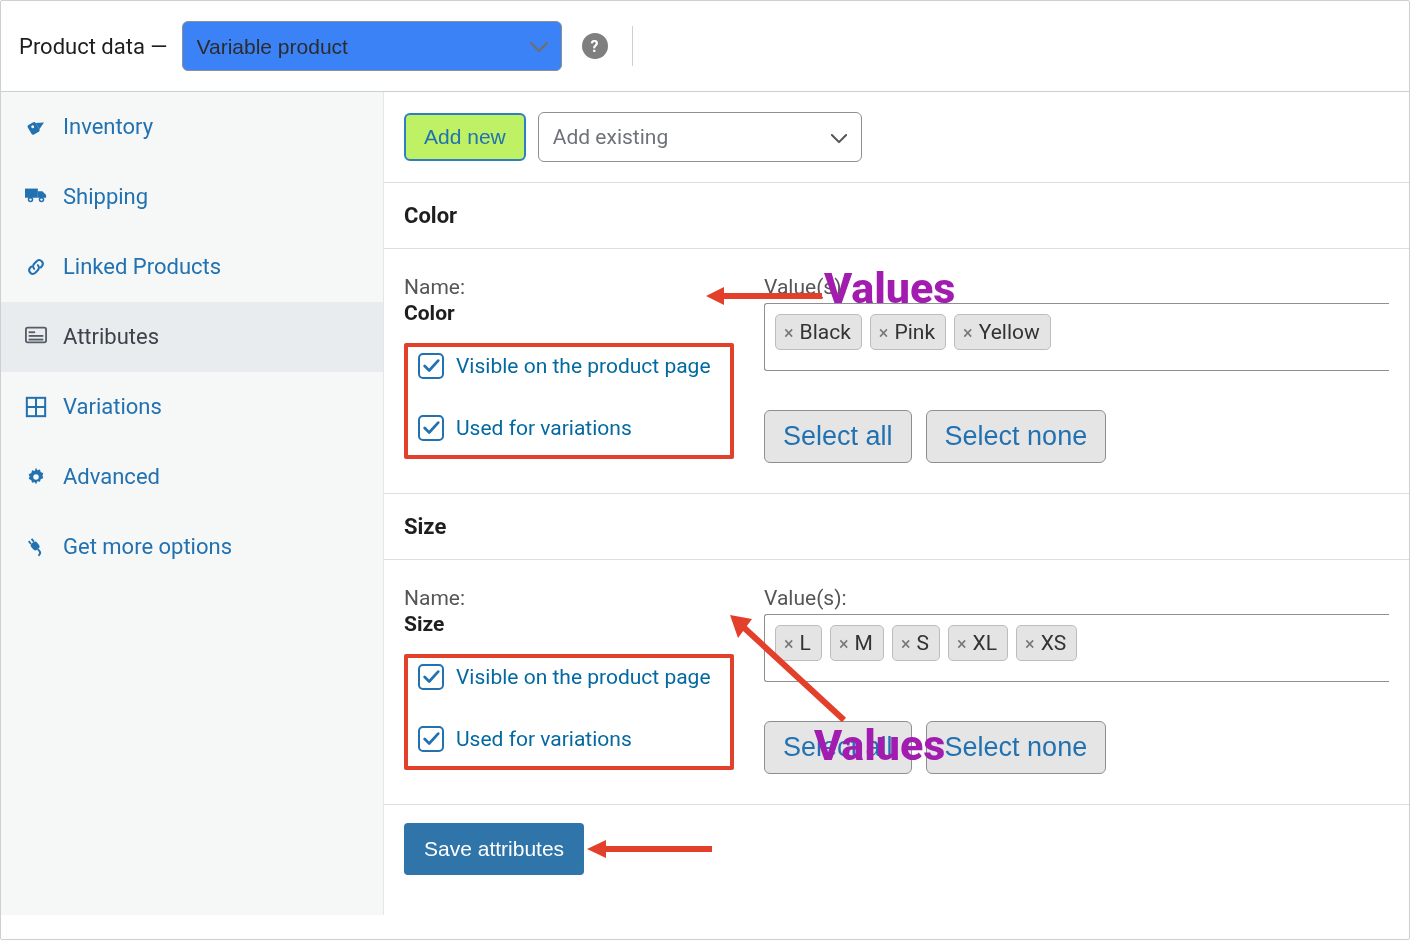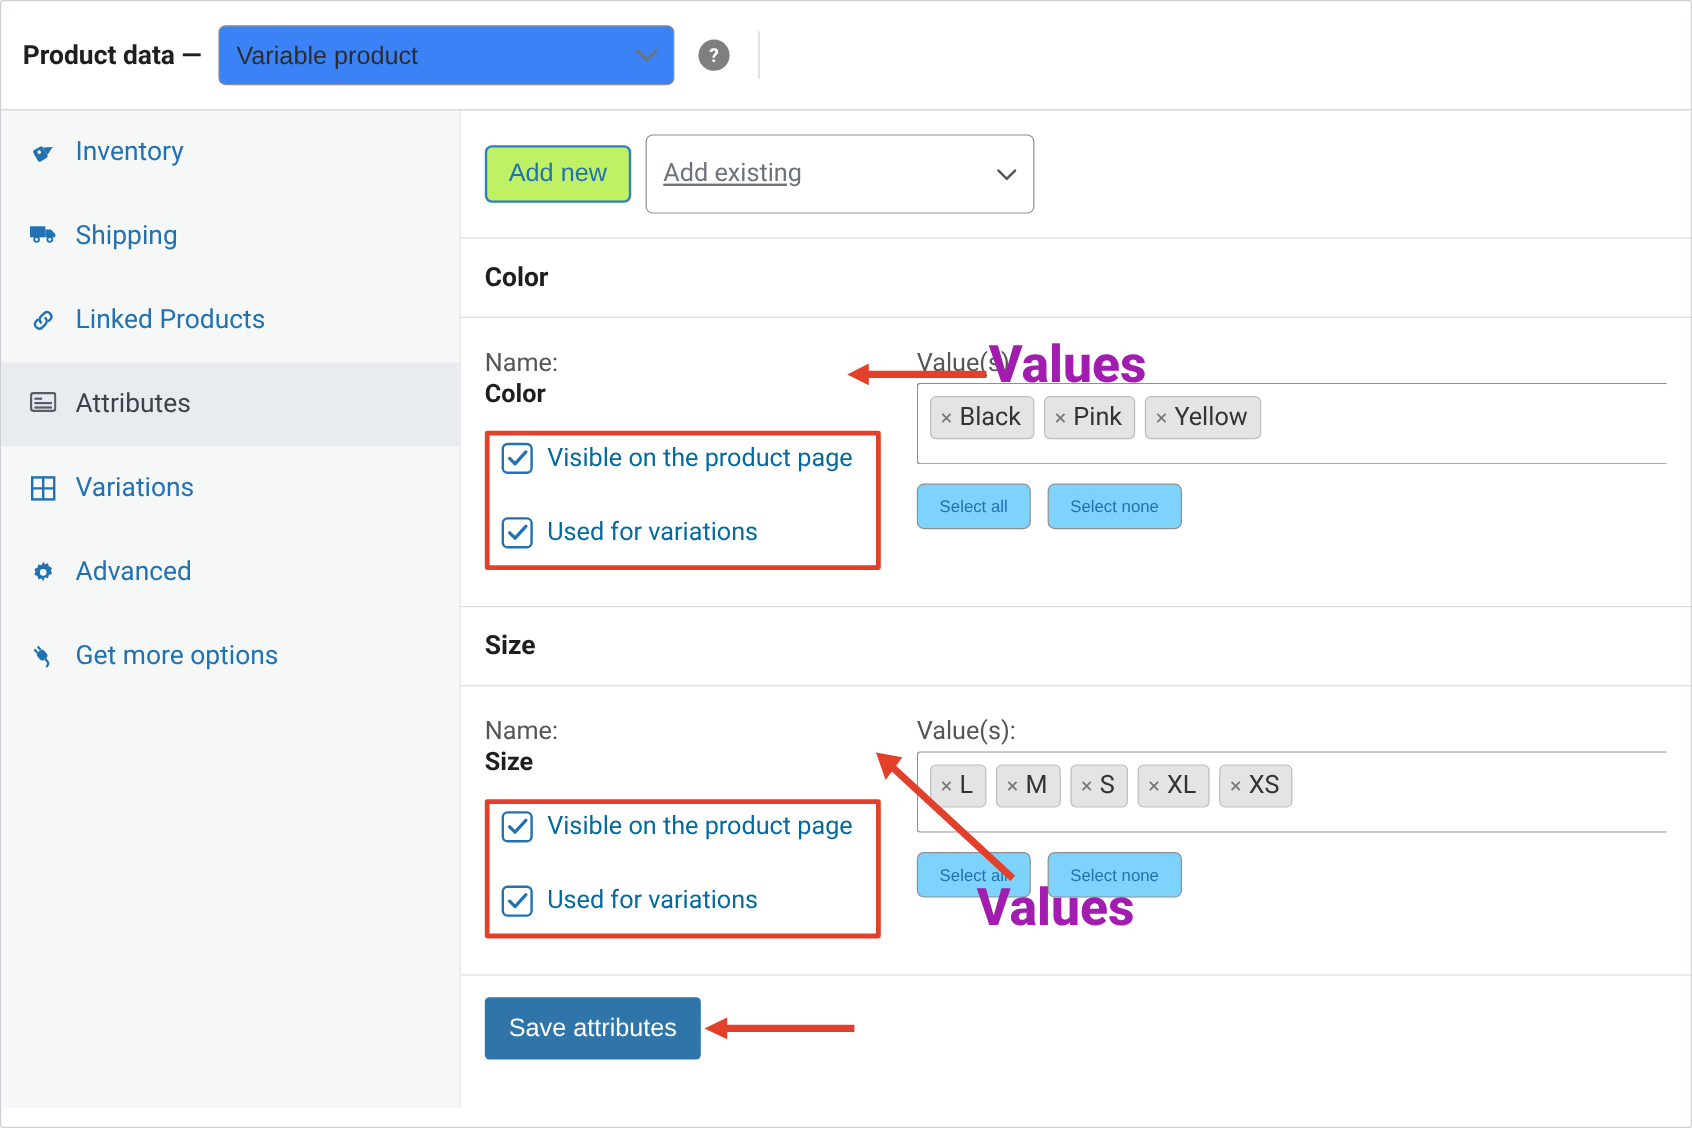--- a/index.html
+++ b/index.html
@@ -20,21 +20,21 @@
   }
   .panel-header {
     position: relative;
     display: flex;
     align-items: center;
     gap: 14px;
     padding: 20px 18px;
     border-bottom: 1px solid #ccd0d4;
   }
   .panel-header .title {
-    font-weight: 700;
+    font-weight: 400;
     font-size: 22px;
   }
   .select-wrap {
     position: relative;
     display: inline-flex;
     align-items: center;
   }
   .select {
     appearance: none;
     -webkit-appearance: none;
@@ -121,48 +121,48 @@
     color: #2271b1;
     background: #bef264;
     border-radius: 6px;
     padding: 10px 18px;
     font-size: 21px;
     cursor: pointer;
   }
   .btn-outline-gray {
     border: 1px solid #8c8f94;
     color: #2271b1;
-    background: #7dd3fc;
+    background: #e5e5e5;
     border-radius: 6px;
     padding: 10px 18px;
-    font-size: 14px;
+    font-size: 27px;
     cursor: pointer;
+    margin-top: 23px;
   }
   .btn-primary {
     background: #2f75a9;
     border: none;
     color: #fff;
     border-radius: 4px;
     padding: 14px 20px;
     font-size: 21px;
     cursor: pointer;
   }
   .select-fake {
     display: inline-flex;
     align-items: center;
     border: 1px solid #8c8f94;
     border-radius: 6px;
     padding: 0 14px;
-    height: 66px;
+    height: 50px;
     min-width: 324px;
     color: #6e7379;
     font-size: 21px;
     position: relative;
     cursor: pointer;
-    text-decoration: underline;
   }
   .select-fake .caret {
     position: absolute;
     right: 14px;
     top: 50%;
     transform: translateY(-50%);
   }
   .section-header {
     border-top: 1px solid #ddd;
     border-bottom: 1px solid #ddd;

